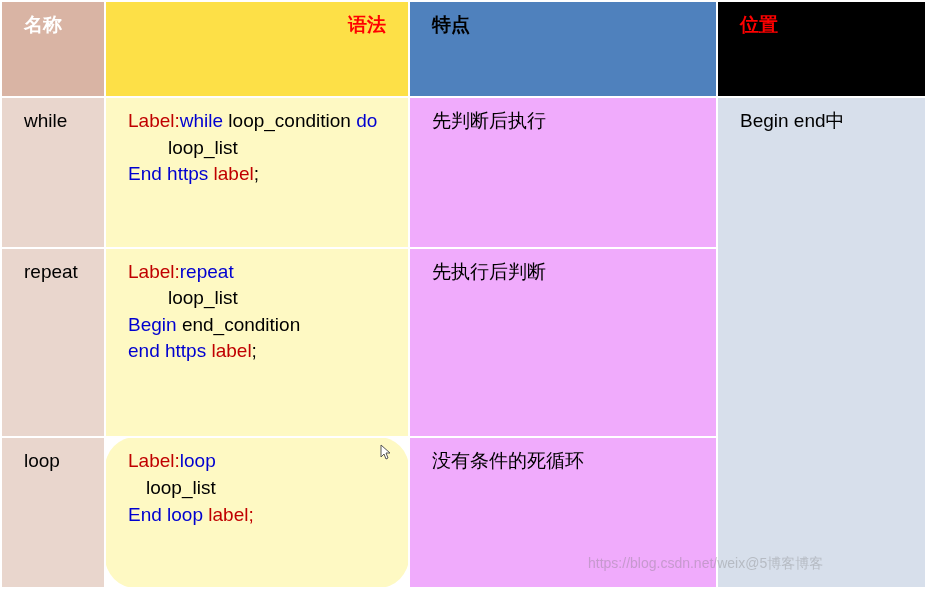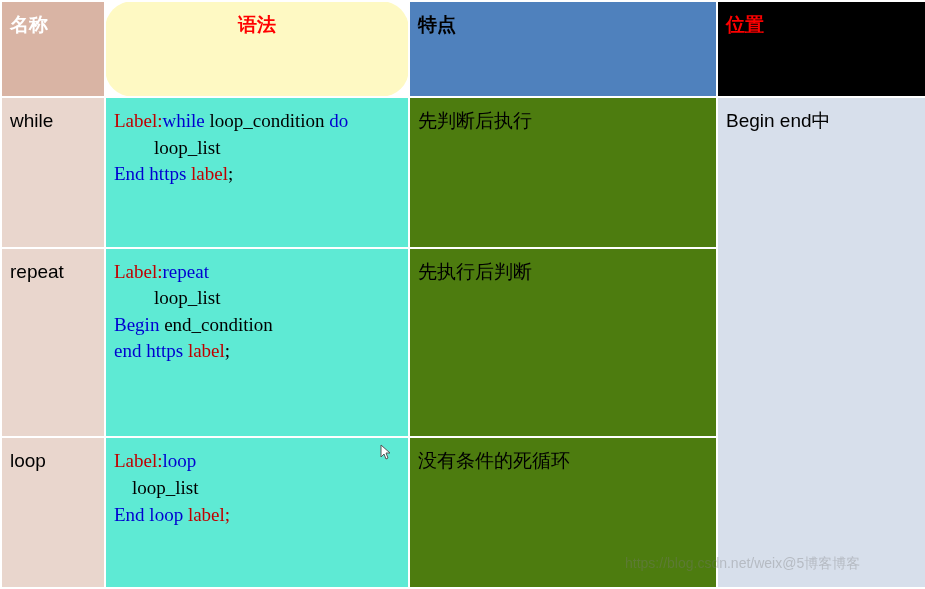--- a/index.html
+++ b/index.html
@@ -15,64 +15,62 @@
     }
     table {
       border-collapse: collapse;
       width: 925px;
       height: 589px;
       table-layout: fixed;
     }
     th, td {
       border: 2px solid #fff;
       vertical-align: top;
-      padding: 10px 8px;
+      padding: 10px 22px;
       font-size: 19px;
       line-height: 1.4;
     }
     th.col-name {
       background: #d9b4a4;
       color: #fff;
       width: 104px;
       text-align: left;
       vertical-align: top;
     }
     th.col-syntax {
-      background: #fef9c3;
+      background: #fde047;
       color: #ff0000;
       width: 304px;
-      text-align: center;
+      text-align: right;
       vertical-align: top;
-      border-radius: 28px;
     }
     th.col-feature {
       background: #4f81bd;
       color: #000000;
       width: 308px;
       text-align: left;
       vertical-align: top;
     }
     th.col-location {
       background: #000000;
       color: #ff0000;
       width: 209px;
       text-align: left;
       vertical-align: top;
     }
     td.name-cell {
       background: #e9d6cd;
       color: #000;
     }
     td.syntax-cell {
-      background: #5eead4;
+      background: #fef9c3;
       color: #000;
-      font-family: Liberation Serif, serif;
     }
     td.feature-cell {
-      background: #4d7c0f;
+      background: #f0abfc;
       color: #000;
     }
     td.location-cell {
       background: #d7dfeb;
       color: #000;
     }
     .kw-blue {
       color: #0000d0;
     }
     .kw-red {
@@ -92,21 +90,21 @@
       position: relative;
     }
     .cursor svg {
       position: absolute;
       top: -2px;
       left: 0;
     }
     .watermark {
       position: absolute;
       top: 555px;
-      left: 625px;
+      left: 588px;
       color: rgba(120,120,120,0.35);
       font-size: 14px;
       font-family: Arial, sans-serif;
       pointer-events: none;
     }
     .header-row th {
       height: 96px;
     }
   </style>
 </head>
@@ -152,21 +150,21 @@
       </div>
       <div>
         <span class="kw-blue">end https </span><span class="kw-red">label</span><span class="kw-black">;</span>
       </div>
     </td>
     <td class="feature-cell">先执行后判断</td>
   </tr>
 
   <tr>
     <td class="name-cell">loop</td>
-    <td class="syntax-cell" style="position:relative;">
+    <td class="syntax-cell" style="position:relative;border-radius:31px;">
       <div>
         <span class="kw-red">Label:</span><span class="kw-blue">loop</span>
       </div>
       <div class="indent-sm">
         <span class="kw-black">loop_list</span>
       </div>
       <div>
         <span class="kw-blue">End loop </span><span class="kw-red">label;</span>
       </div>
       <span class="cursor" style="position:absolute;top:8px;right:28px;">

